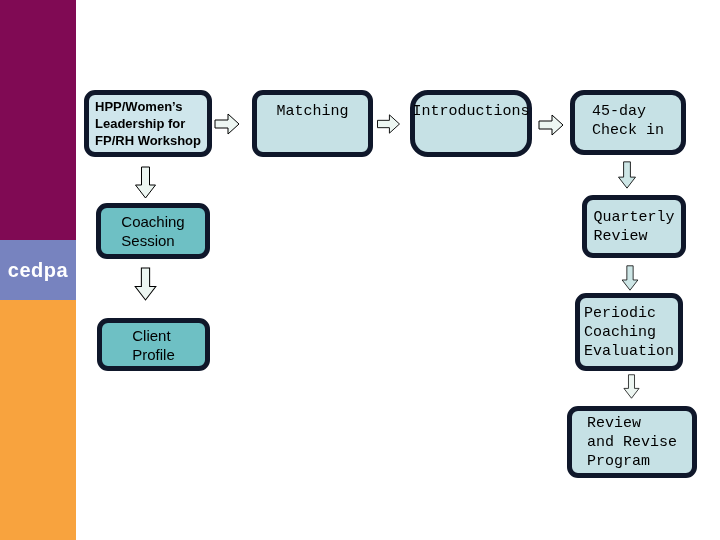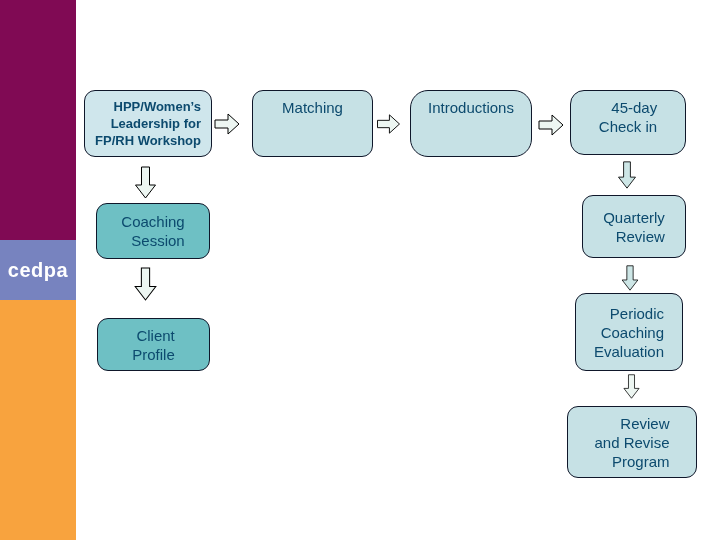--- a/index.html
+++ b/index.html
@@ -34,32 +34,32 @@
     position: absolute; left: 76px; right: 0; top: 14px;
     text-align: center;
     font-size: 41px; font-weight: bold; letter-spacing: -1px;
     color: #1b53a1;
   }
 
   
   .box {
     position: absolute;
     box-sizing: border-box;
-    border: 1px solid #0f172a;
+    border: 5px solid #0f172a;
     border-radius: 11px;
     display: flex;
     align-items: center;
     justify-content: center;
-    text-align: right;
+    text-align: left;
     white-space: pre-line;
     font-size: 15px;
     line-height: 19px;
-    color: #0c4a6e;
+    color: #000000;
   }
-  .box.light { background: #c6e1e5; }
+  .box.light { background: #c6e1e5; font-family: Liberation Mono, monospace; }
   .box.dark  { background: #6ec0c4; }
   .box.first { background: #cfe6ec; font-weight: bold; font-size: 13px; line-height: 17px; }
   .box.align-top { align-items: flex-start; padding-top: 7px; }
 
   .box-hpp          { left: 84px;  top: 90px;  width: 128px; height: 67px; }
   .box-matching     { left: 252px; top: 90px;  width: 121px; height: 67px; }
   .box-introductions{ left: 410px; top: 90px;  width: 122px; height: 67px; border-radius: 18px; }
   .box-checkin      { left: 570px; top: 90px;  width: 116px; height: 65px; border-radius: 14px; }
   .box-coaching     { left: 96px;  top: 203px; width: 114px; height: 56px; }
   .box-quarterly    { left: 582px; top: 195px; width: 104px; height: 63px; }

